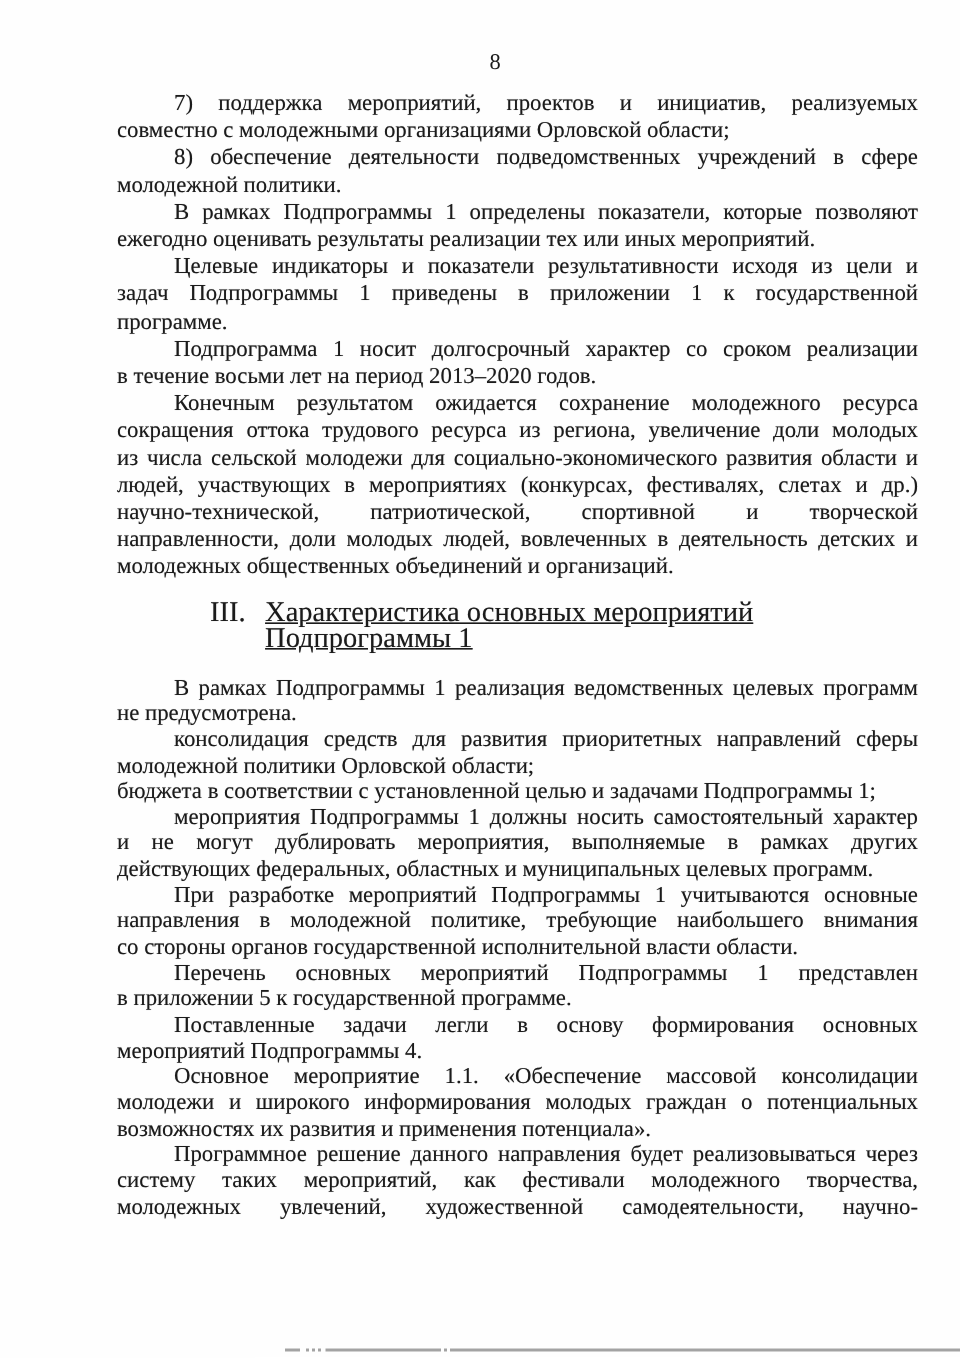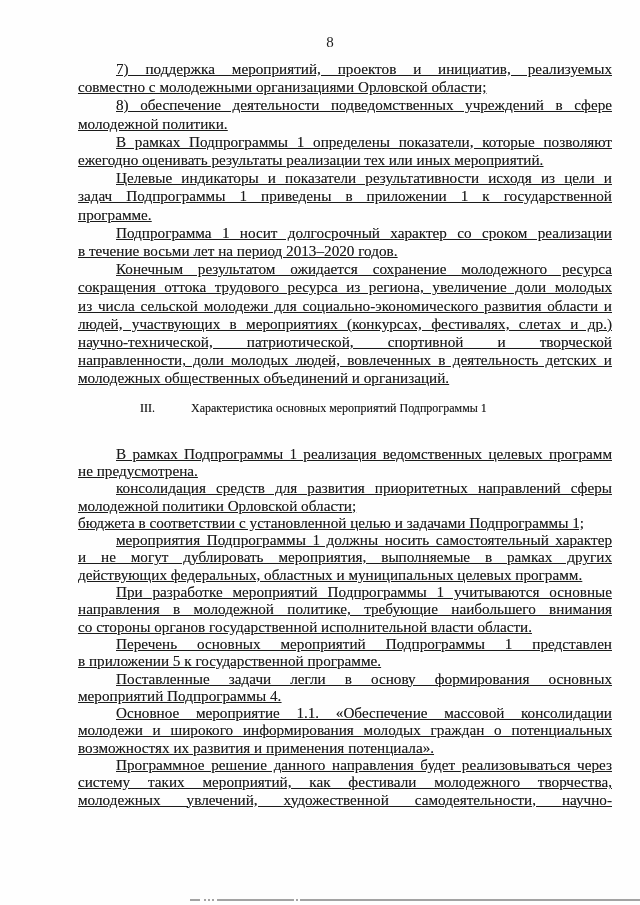--- a/index.html
+++ b/index.html
@@ -18,45 +18,44 @@
   }
   .page-number{
     padding-top:34px;
     text-align:center;
     margin-right:30px;
     font-size:15px;
     line-height:16px;
   }
   .sec{font-size:15.2px;}
   .sec1{margin-top:10px;}
-  .sec2{margin-top:28px;}
+  .sec2{margin-top:16px;}
   .para{margin:0;}
   .line{
     text-shadow:0 0 0.5px rgba(0,0,0,0.45);
     white-space:nowrap;
-    text-decoration:underline;
   }
   .sec1 .line{line-height:18.2px;}
   .sec2 .line{line-height:17.3px;}
   .line.jl{
     white-space:normal;
     text-align:justify;
     text-align-last:justify;
   }
   .line.fl{text-indent:38px;}
   .heading{
     margin-top:12px;
     margin-left:62px;
-    font-size:12px;
+    font-size:19px;
     line-height:17px;
     display:flex;
     text-shadow:0 0 0.5px rgba(0,0,0,0.45);
   }
   .heading .numeral{flex:0 0 auto;}
-  .heading .title{margin-left:36px;}
+  .heading .title{margin-left:13px;text-decoration:underline;}
   .scan-rule{
     position:absolute;
     left:190px;right:0;top:899px;
     height:2px;
     display:flex;
     align-items:center;
   }
   .scan-rule .seg{height:2px;background:#a3a3a3;flex:0 0 auto;}
   .scan-rule .gap{height:2px;background:transparent;flex:0 0 auto;}
   .seg.dash{width:10px;}

